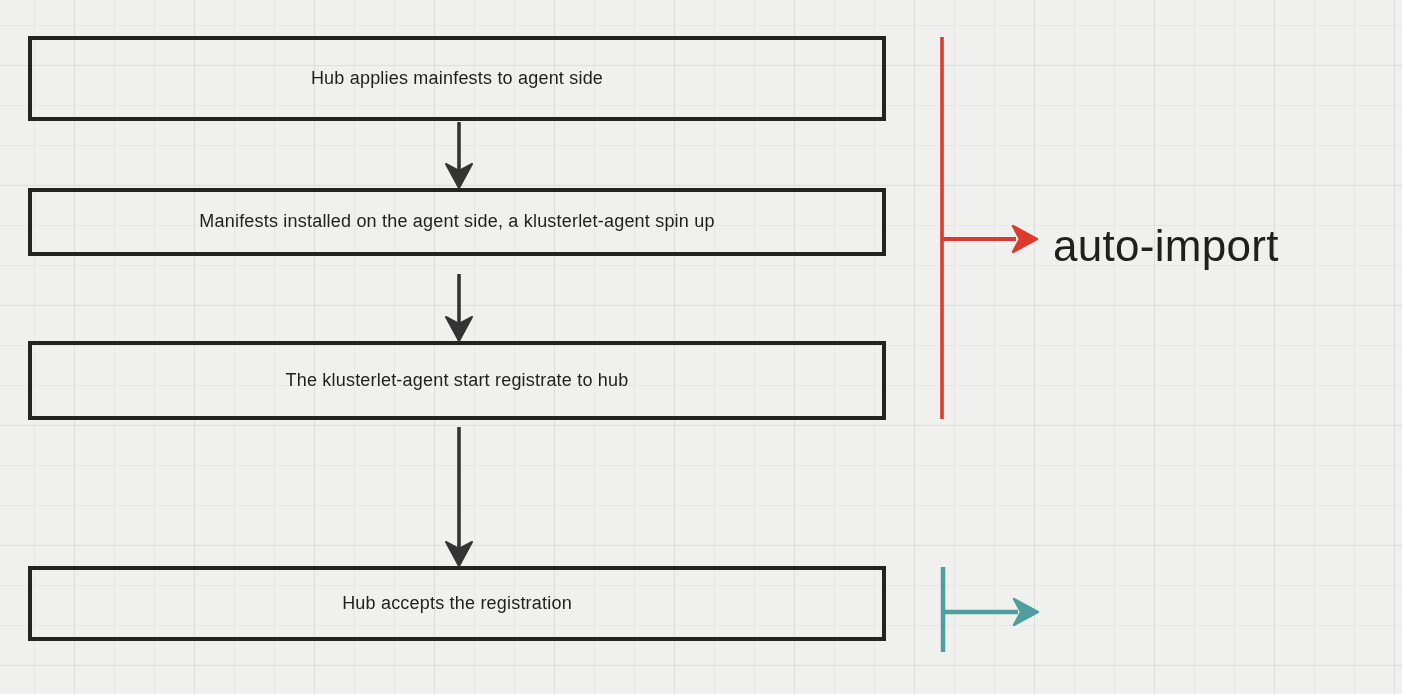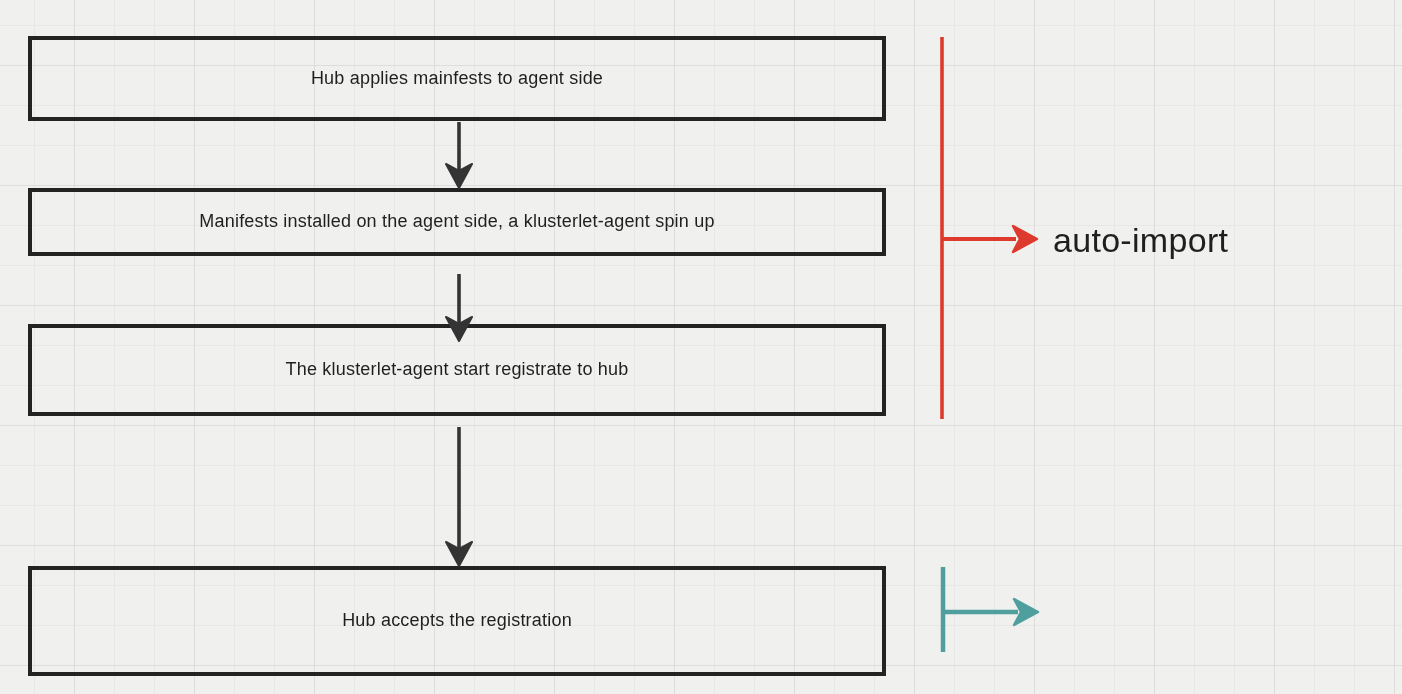--- a/index.html
+++ b/index.html
@@ -33,34 +33,34 @@
   }
   .box-label {
     font-size: 18px;
     line-height: 1.2;
     color: #1f1f1f;
     white-space: nowrap;
     letter-spacing: 0.2px;
   }
   #box-1 { top: 36px;  height: 85px; }
   #box-2 { top: 188px; height: 68px; }
-  #box-3 { top: 324px; height: 92px; }
-  #box-4 { top: 566px; height: 110px; }
+  #box-3 { top: 341px; height: 79px; }
+  #box-4 { top: 566px; height: 75px; }
 
   .overlay-svg {
     position: absolute;
     left: 0;
     top: 0;
     width: 1402px;
     height: 694px;
     pointer-events: none;
   }
   .side-label {
     position: absolute;
-    font-size: 34px;
+    font-size: 44px;
     color: #1f1f1f;
     white-space: nowrap;
     letter-spacing: 0.3px;
   }
   #label-auto-import { left: 1053px; top: 221px; }
   #label-hub-accept  { left: 1064px; top: 593px; }
 </style>
 </head>
 <body>
 

